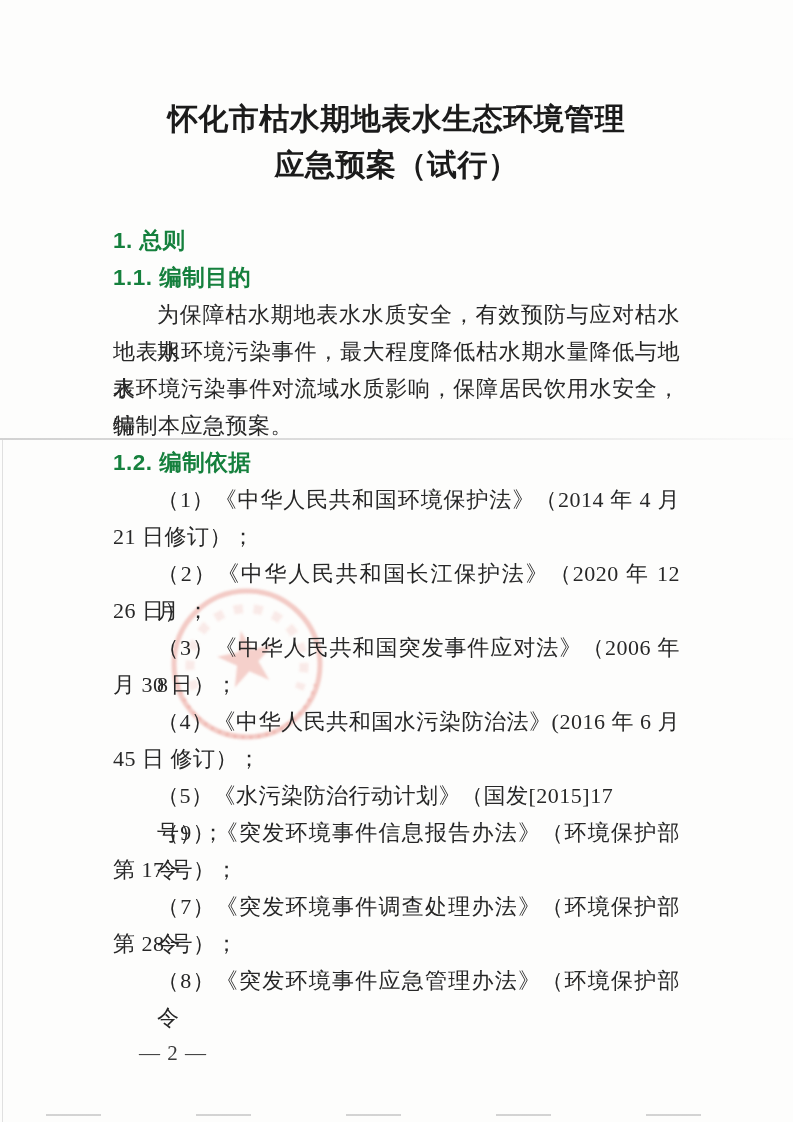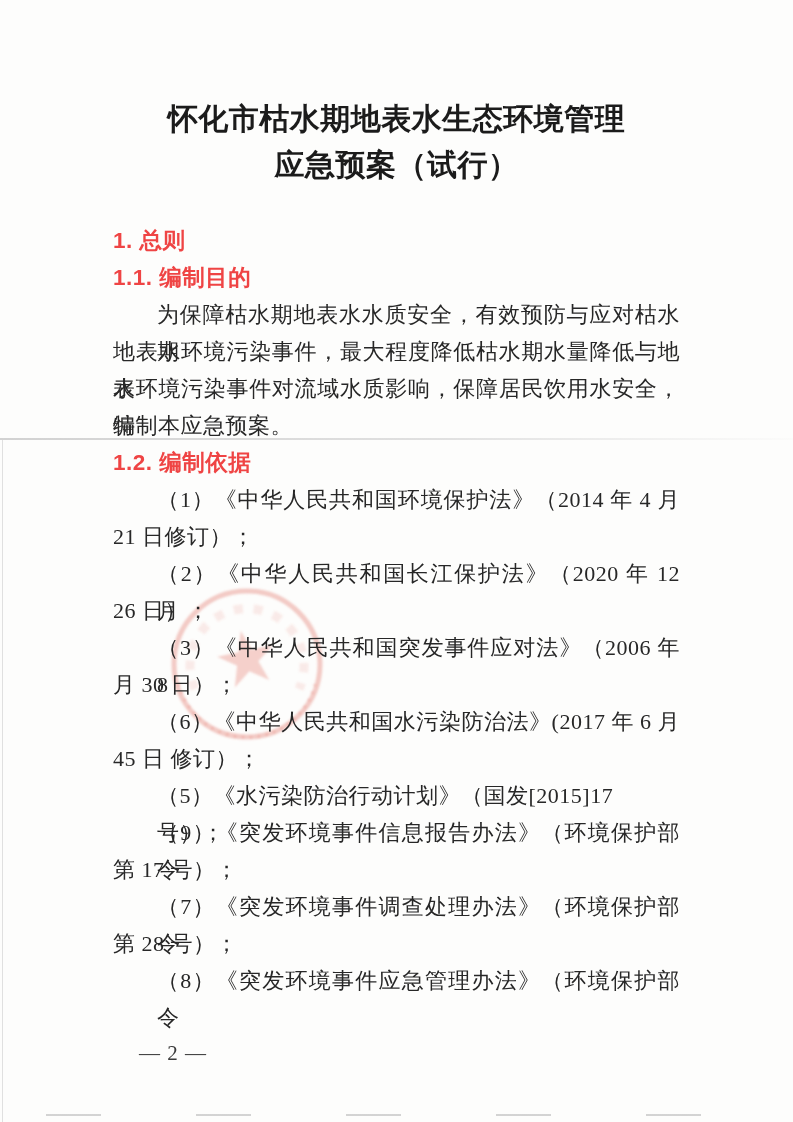--- a/index.html
+++ b/index.html
@@ -19,21 +19,21 @@
   .body-lines { margin-top:34px; }
   .line {
     font-size:22px; line-height:37px; height:37px;
     letter-spacing:0.5px; white-space:nowrap;font-family:Liberation Serif, serif;
   }
   .line.indent { padding-left:44px; white-space:normal; }
   .line.flush  { white-space:normal; }
   .line.full   { text-align:justify; text-align-last:justify; }
   .line.heading {
     font-family:"Liberation Sans","DejaVu Sans",sans-serif;
-    font-weight:700; font-size:22.5px; color:#ef4444;
+    font-weight:700; font-size:22.5px; color:#15803d;
     letter-spacing:0.5px; white-space:nowrap;
   }
   .footer-pageno {
     margin-top:36px; margin-left:26px;
     font-size:21px; line-height:37px; color:#3a3a3a; letter-spacing:1px;
   }
   .stamp { position:absolute; left:162px; top:579px; pointer-events:none; }
   .scanline-h {
     position:absolute; left:0; top:438px; width:793px; height:2px;
     background:linear-gradient(to right,#d2d2d2 0%,#e0e0e0 55%,rgba(228,228,228,0.08) 100%);
@@ -84,21 +84,21 @@
         <div class="line flush full">地表水环境污染事件，最大程度降低枯水期水量降低与地表</div>
         <div class="line flush full">水环境污染事件对流域水质影响，保障居民饮用水安全，特</div>
         <div class="line flush">编制本应急预案。</div>
         <div class="line heading">1.2. 编制依据</div>
         <div class="line indent full">（1）《中华人民共和国环境保护法》（2014 年 4 月</div>
         <div class="line flush">21 日修订）；</div>
         <div class="line indent full">（2）《中华人民共和国长江保护法》（2020 年 12 月</div>
         <div class="line flush">26 日）；</div>
         <div class="line indent full">（3）《中华人民共和国突发事件应对法》（2006 年 8</div>
         <div class="line flush">月 30 日）；</div>
-        <div class="line indent full">（6）《中华人民共和国水污染防治法》(2017 年 6 月</div>
+        <div class="line indent full">（4）《中华人民共和国水污染防治法》(2016 年 6 月</div>
         <div class="line flush">45 日 修订）；</div>
         <div class="line indent">（5）《水污染防治行动计划》（国发[2015]17 号）；</div>
         <div class="line indent full">（9）《突发环境事件信息报告办法》（环境保护部令</div>
         <div class="line flush">第 17 号）；</div>
         <div class="line indent full">（7）《突发环境事件调查处理办法》（环境保护部令</div>
         <div class="line flush">第 28 号）；</div>
         <div class="line indent full">（8）《突发环境事件应急管理办法》（环境保护部令</div>
       </div>
 
     <div class="footer-pageno">— 2 —</div>

